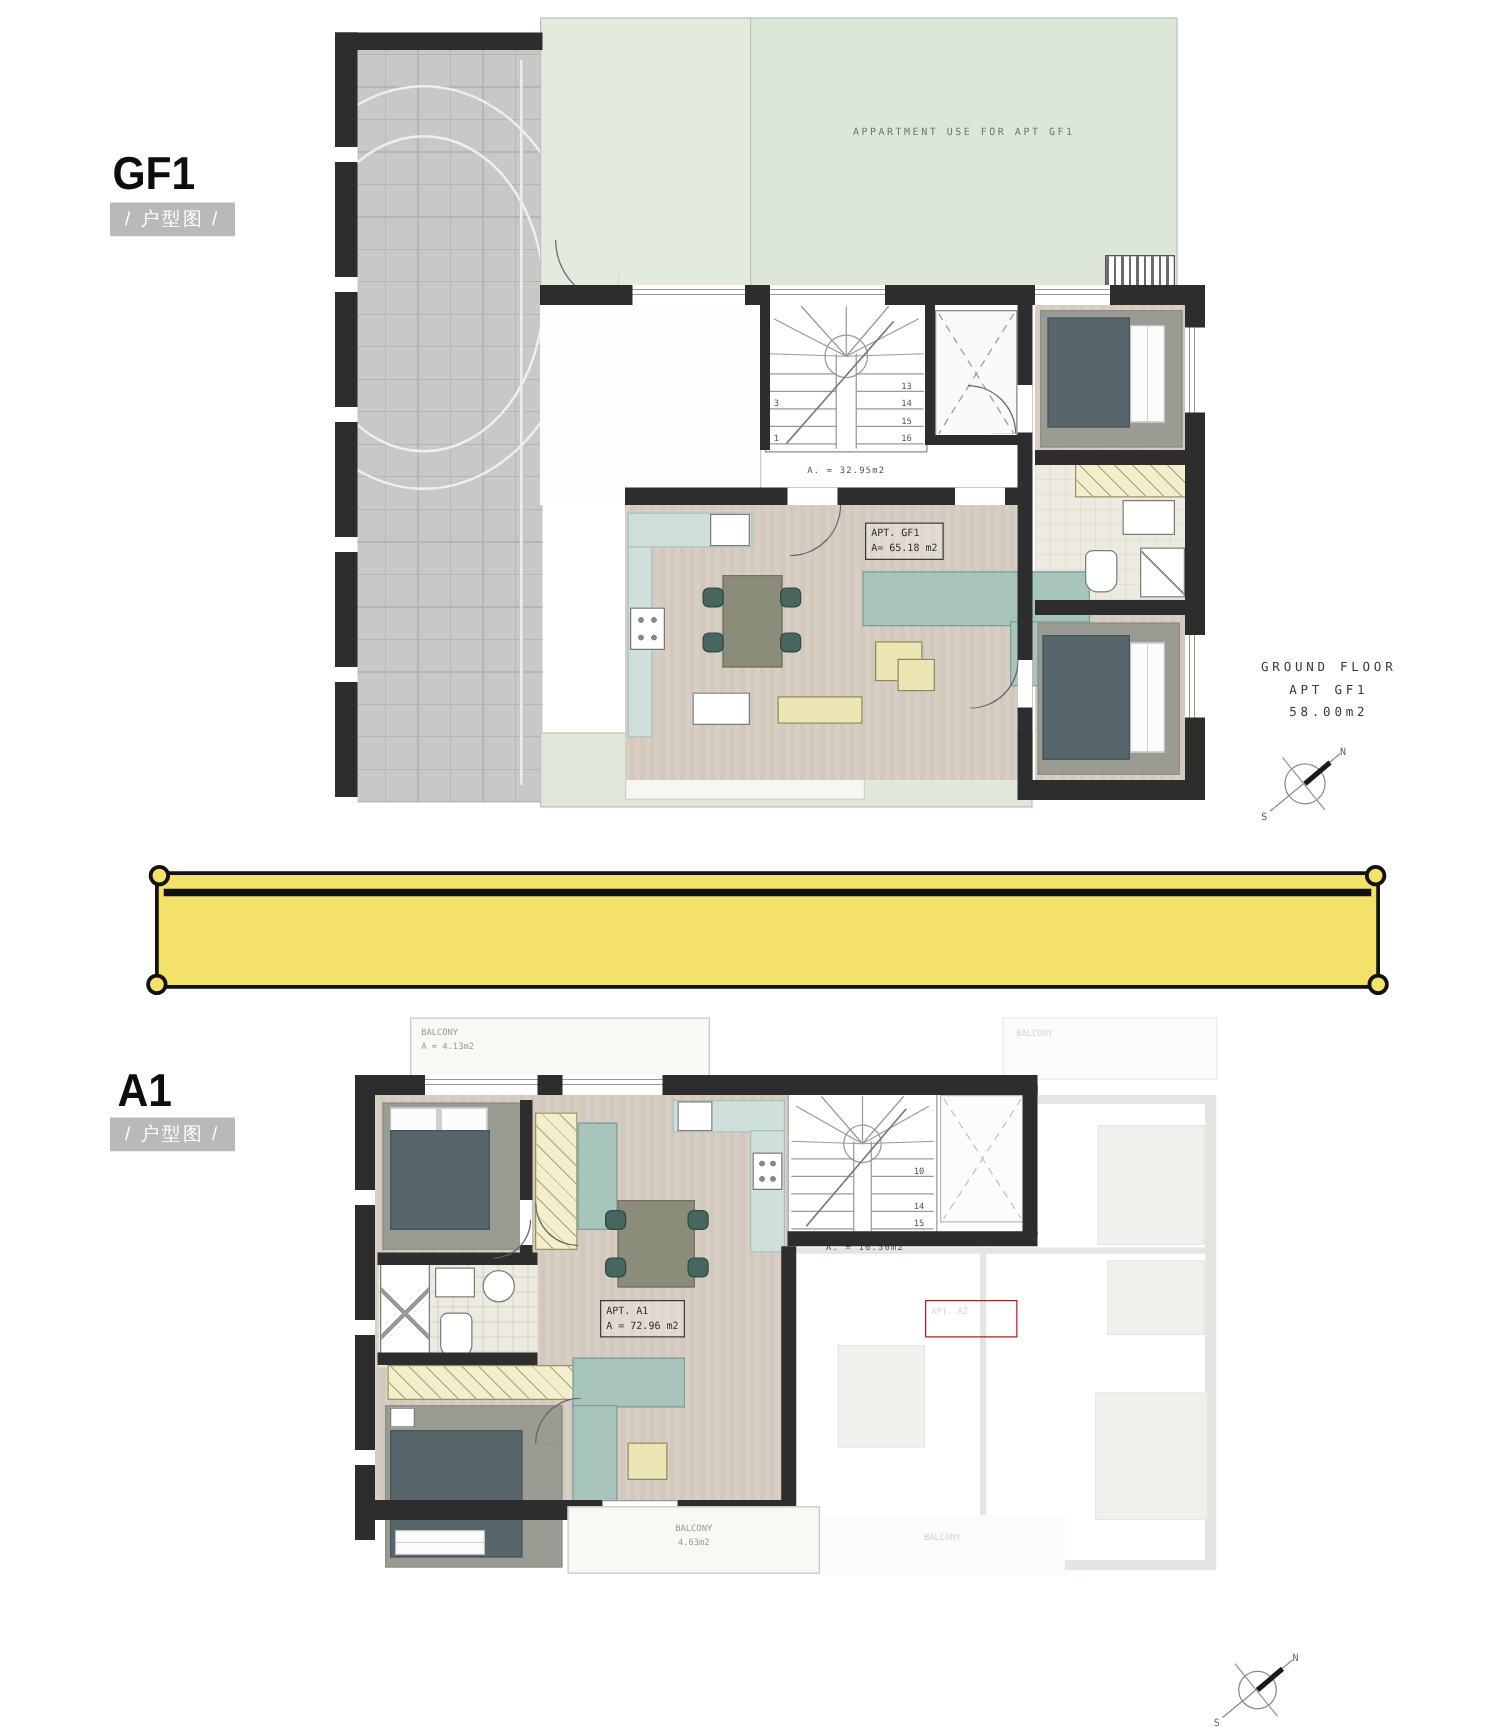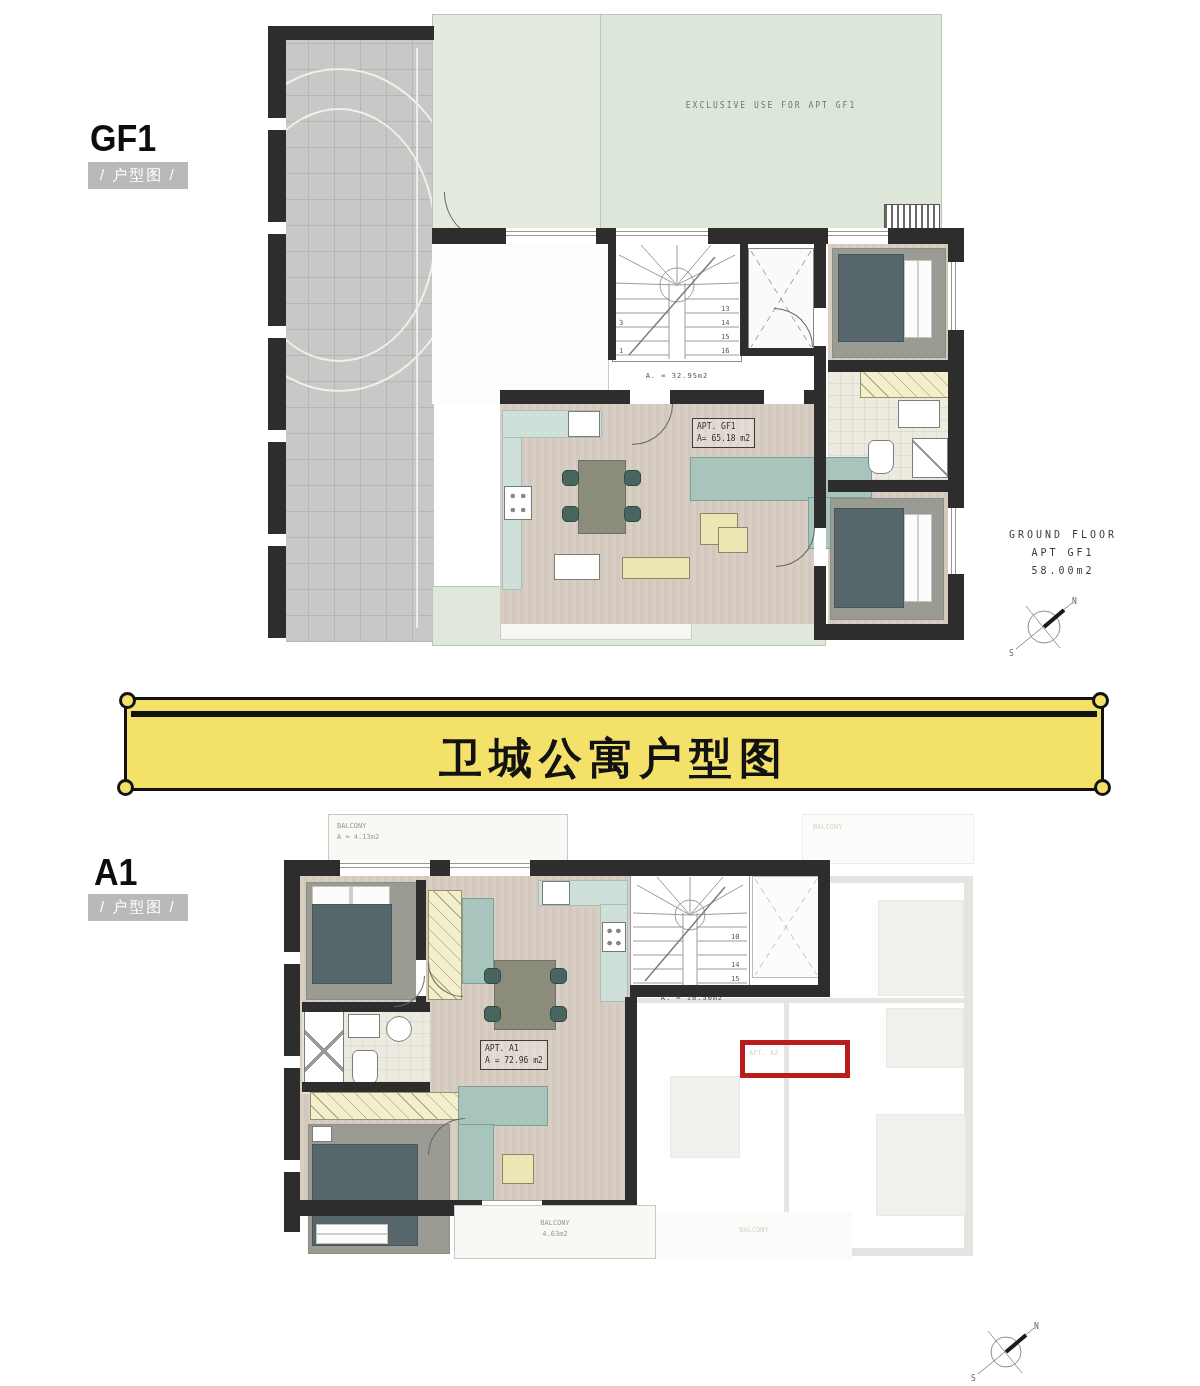--- a/index.html
+++ b/index.html
@@ -64,21 +64,21 @@
   <div class="abs" style="left:262px;top:8px;width:708px;height:648px;">
 
     <div class="paving" style="left:20px;top:20px;width:152px;height:614px;">
       <div class="abs" style="left:-70px;top:40px;width:250px;height:320px;border:2px solid #efefec;border-radius:50%;"></div>
       <div class="abs" style="left:-40px;top:80px;width:190px;height:250px;border:2px solid #efefec;border-radius:50%;"></div>
       <div class="abs" style="left:134px;top:20px;width:2px;height:580px;background:#ededeb;"></div>
     </div>
 
     <div class="green" style="left:170px;top:6px;width:168px;height:222px;background:#e3ebdf;"></div>
     <div class="green" style="left:338px;top:6px;width:340px;height:222px;background:#dde7d9;">
-      <div class="cad" style="left:0;right:0;top:86px;text-align:center;font-size:8px;letter-spacing:2px;color:#70766c;">EXCLUSIVE USE FOR APT GF1</div>
+      <div class="cad" style="left:0;right:0;top:86px;text-align:center;font-size:8px;letter-spacing:2px;color:#70766c;">APPARTMENT USE FOR APT GF1</div>
     </div>
     <div class="abs" style="left:622px;top:196px;width:54px;height:28px;border:1px solid #555;background:repeating-linear-gradient(90deg,#6a6a6a 0 2px,#fff 2px 6px);"></div>
 
     <div class="green" style="left:170px;top:578px;width:392px;height:58px;background:#dfe8db;"></div>
     <div class="abs" style="left:238px;top:578px;width:190px;height:52px;background:#f6f6f3;border:1px solid #cfcfc9;"></div>
 
     <div class="abs" style="left:170px;top:236px;width:176px;height:160px;background:#fdfdfc;border-right:1px solid #cccccc;"></div>
     <div class="arc bl" style="left:182px;top:184px;width:50px;height:50px;"></div>
 
     <div class="abs wood" style="left:238px;top:396px;width:314px;height:220px;"></div>
@@ -203,21 +203,20 @@
       <line x1="10" y1="55" x2="66" y2="9" stroke="#8a8a88" stroke-width="1"></line>
       <line x1="20" y1="12" x2="54" y2="54" stroke="#9a9a98" stroke-width="1"></line>
       <line x1="38" y1="33" x2="58" y2="16" stroke="#1a1a1a" stroke-width="4"></line>
       <text x="66" y="10" font-family="DejaVu Sans Mono,monospace" font-size="8" fill="#666">N</text>
       <text x="3" y="62" font-family="DejaVu Sans Mono,monospace" font-size="8" fill="#666">S</text>
     </svg>
   </div>
 
   <div id="banner">
     <div class="stripe"></div>
-    <div class="title">卫城公寓户型图</div>
     <div class="curl" style="left:-8px;top:-8px;"></div>
     <div class="curl" style="left:-10px;bottom:-8px;"></div>
     <div class="curl" style="right:-8px;top:-8px;"></div>
     <div class="curl" style="right:-10px;bottom:-8px;"></div>
   </div>
 
   <div class="h-code" style="left:94px;top:852px;">A1</div>
   <div class="h-tag" style="left:88px;top:894px;">/ 户型图 /</div>
 
   <div class="abs" style="left:282px;top:810px;width:700px;height:462px;">
@@ -237,21 +236,21 @@
     <div class="ghost" style="left:354px;top:66px;width:340px;height:392px;">
       <div class="gwall" style="left:328px;top:0px;width:9px;height:380px;"></div>
       <div class="gwall" style="left:150px;top:0px;width:186px;height:7px;"></div>
       <div class="gwall" style="left:56px;top:372px;width:276px;height:8px;"></div>
       <div class="gwall" style="left:0px;top:122px;width:332px;height:5px;"></div>
       <div class="gwall" style="left:148px;top:122px;width:5px;height:254px;"></div>
       <div class="gblock" style="left:242px;top:24px;width:84px;height:94px;"></div>
       <div class="gblock" style="left:240px;top:238px;width:88px;height:100px;"></div>
       <div class="gblock" style="left:250px;top:132px;width:76px;height:58px;"></div>
       <div class="gblock" style="left:34px;top:200px;width:68px;height:80px;"></div>
-      <div class="abs" style="left:104px;top:164px;width:72px;height:28px;border:5px solid #b91c1c;padding-left:28px;">
+      <div class="abs" style="left:104px;top:164px;width:72px;height:28px;border:1px solid #b91c1c;">
         <div class="ghost-label" style="left:4px;top:4px;font-size:7px;">APT. A2</div>
       </div>
       <div class="abs" style="left:20px;top:336px;width:196px;height:48px;border:1px solid #ececе8;background:#fbfbf9;">
         <div class="ghost-label" style="left:0;right:0;top:14px;text-align:center;font-size:7px;">BALCONY</div>
       </div>
     </div>
 
     <div class="abs tile" style="left:20px;top:198px;width:128px;height:86px;"></div>
     <div class="whitebox" style="left:22px;top:200px;width:38px;height:80px;background-image:linear-gradient(45deg,transparent 48%,#999 48% 52%,transparent 52%),linear-gradient(-45deg,transparent 48%,#999 48% 52%,transparent 52%);"></div>
     <div class="whitebox" style="left:66px;top:204px;width:30px;height:22px;"></div>

